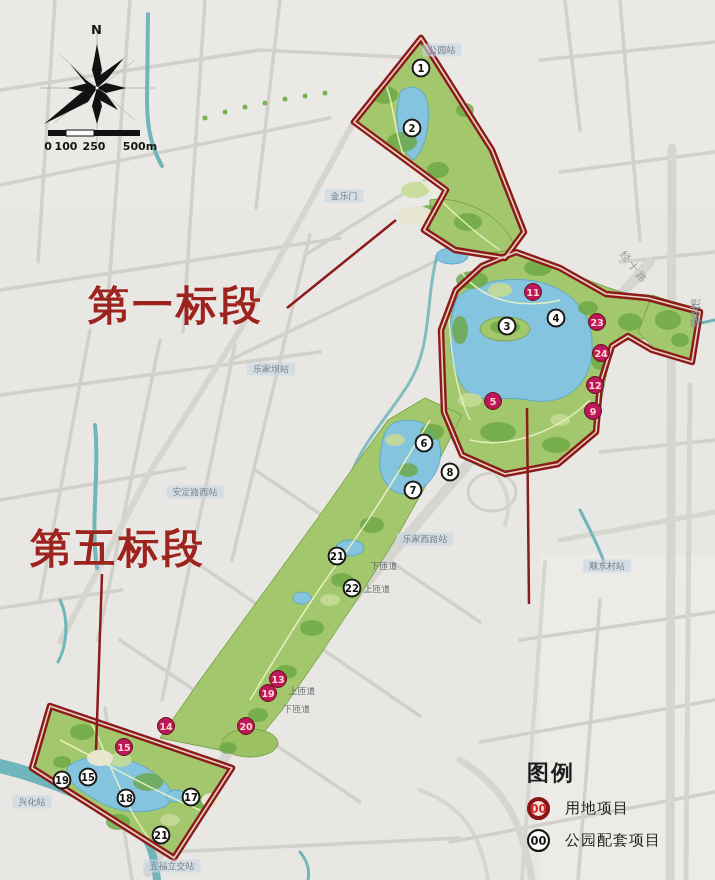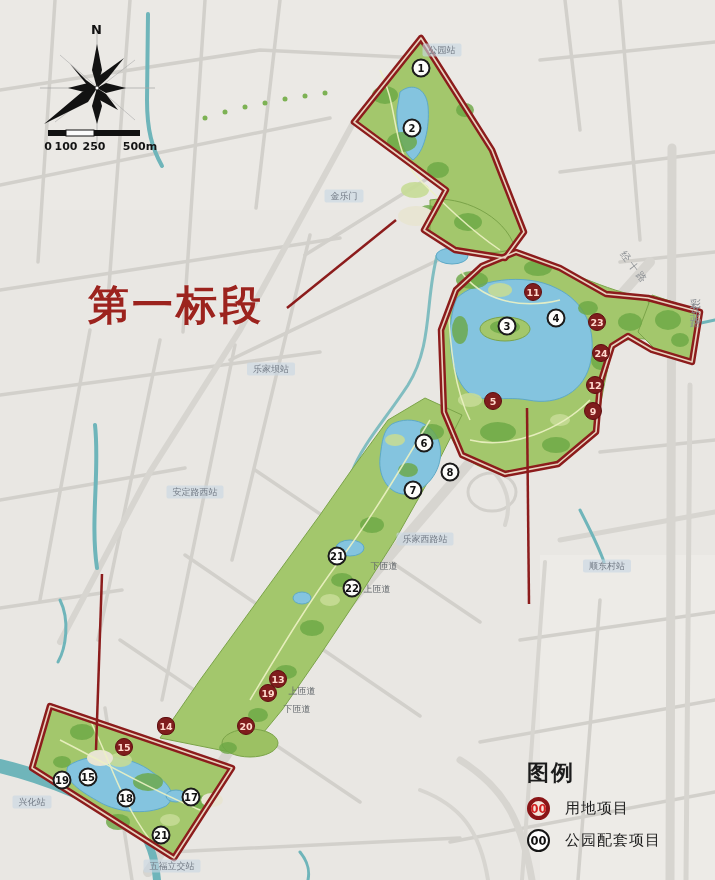--- a/index.html
+++ b/index.html
@@ -5,21 +5,21 @@
   html,body{margin:0;padding:0;background:#dddbd7;}
   #stage{position:relative;width:715px;height:880px;overflow:hidden;background:#e9e7e3;
          font-family:"DejaVu Sans","Liberation Sans",sans-serif;}
   svg.base{position:absolute;left:0;top:0;}
 
   .section-label{position:absolute;color:#9c231e;font-weight:700;font-size:41px;
     letter-spacing:3px;white-space:nowrap;line-height:1;text-shadow:0 0 2px rgba(255,255,255,.45);}
 
   .marker{position:absolute;transform:translate(-50%,-50%);border-radius:50%;
     display:flex;align-items:center;justify-content:center;font-weight:700;box-sizing:border-box;z-index:6;}
-  .marker.red{width:18px;height:18px;background:#7f1d1d;border:1.5px solid #5e0e10;color:#ffd9cd;font-size:9.5px;}
+  .marker.red{width:18px;height:18px;background:#be185d;border:1.5px solid #5e0e10;color:#ffd9cd;font-size:9.5px;}
   .marker.white{width:19px;height:19px;background:#fdfdfb;border:2px solid #1b1b1b;color:#111;font-size:10px;}
 
   .plabel{position:absolute;z-index:5;white-space:nowrap;}
   .lbl-station{font-size:9px;color:#727a85;background:rgba(200,214,228,.62);
     padding:0 6px;border-radius:2px;transform:translate(-50%,-50%);}
   .lbl-road{font-size:9px;color:#63686c;transform:translate(-50%,-50%);}
   .lbl-road-vertical{font-size:11px;color:#8b8f93;writing-mode:vertical-rl;
     letter-spacing:6px;transform:translate(-50%,0);}
   .lbl-road-diagonal{font-size:10px;color:#8b8f93;letter-spacing:3px;
     transform:translate(-50%,-50%) rotate(52deg);}
@@ -245,20 +245,21 @@
   <span class="compass-n">N</span>
 
   <div class="scalebar">
     <span class="tick" style="left:4px">0</span>
     <span class="tick" style="left:22px">100</span>
     <span class="tick" style="left:50px">250</span>
     <span class="tick" style="left:96px">500m</span>
   </div>
 
   <div class="section-label" style="left:88px;top:285px">第一标段</div>
+  <div class="section-label" style="left:30px;top:528px">第五标段</div>
 
   <div>
       <div class="plabel lbl-station" style="left: 442px; top: 50px;">公园站</div>
       <div class="plabel lbl-station" style="left: 344px; top: 196px;">金乐门</div>
       <div class="plabel lbl-station" style="left: 271px; top: 369px;">乐家坝站</div>
       <div class="plabel lbl-station" style="left: 195px; top: 492px;">安定路西站</div>
       <div class="plabel lbl-station" style="left: 425px; top: 539px;">乐家西路站</div>
       <div class="plabel lbl-station" style="left: 607px; top: 566px;">顺东村站</div>
       <div class="plabel lbl-station" style="left: 32px; top: 802px;">兴化站</div>
       <div class="plabel lbl-station" style="left: 172px; top: 866px; text-align: right;">五福立交站</div>
@@ -273,21 +274,21 @@
   <div>
       <div class="marker red" style="left: 533px; top: 292px;">11</div>
       <div class="marker red" style="left: 597px; top: 322px;">23</div>
       <div class="marker red" style="left: 601px; top: 353px;">24</div>
       <div class="marker red" style="left: 595px; top: 385px;">12</div>
       <div class="marker red" style="left: 593px; top: 411px;">9</div>
       <div class="marker red" style="left: 493px; top: 401px;">5</div>
       <div class="marker red" style="left: 278px; top: 679px;">13</div>
       <div class="marker red" style="left: 268px; top: 693px;">19</div>
       <div class="marker red" style="left: 246px; top: 726px;">20</div>
-      <div class="marker red" style="left: 166px; top: 726px; border-radius: 8px;">14</div>
+      <div class="marker red" style="left: 166px; top: 726px;">14</div>
       <div class="marker red" style="left: 124px; top: 747px;">15</div>
       <div class="marker white" style="left: 421px; top: 68px;">1</div>
       <div class="marker white" style="left: 412px; top: 128px;">2</div>
       <div class="marker white" style="left: 507px; top: 326px;">3</div>
       <div class="marker white" style="left: 556px; top: 318px;">4</div>
       <div class="marker white" style="left: 424px; top: 443px;">6</div>
       <div class="marker white" style="left: 450px; top: 472px;">8</div>
       <div class="marker white" style="left: 413px; top: 490px;">7</div>
       <div class="marker white" style="left: 337px; top: 556px;">21</div>
       <div class="marker white" style="left: 344px; top: 588px; margin-left: 8px;">22</div>

